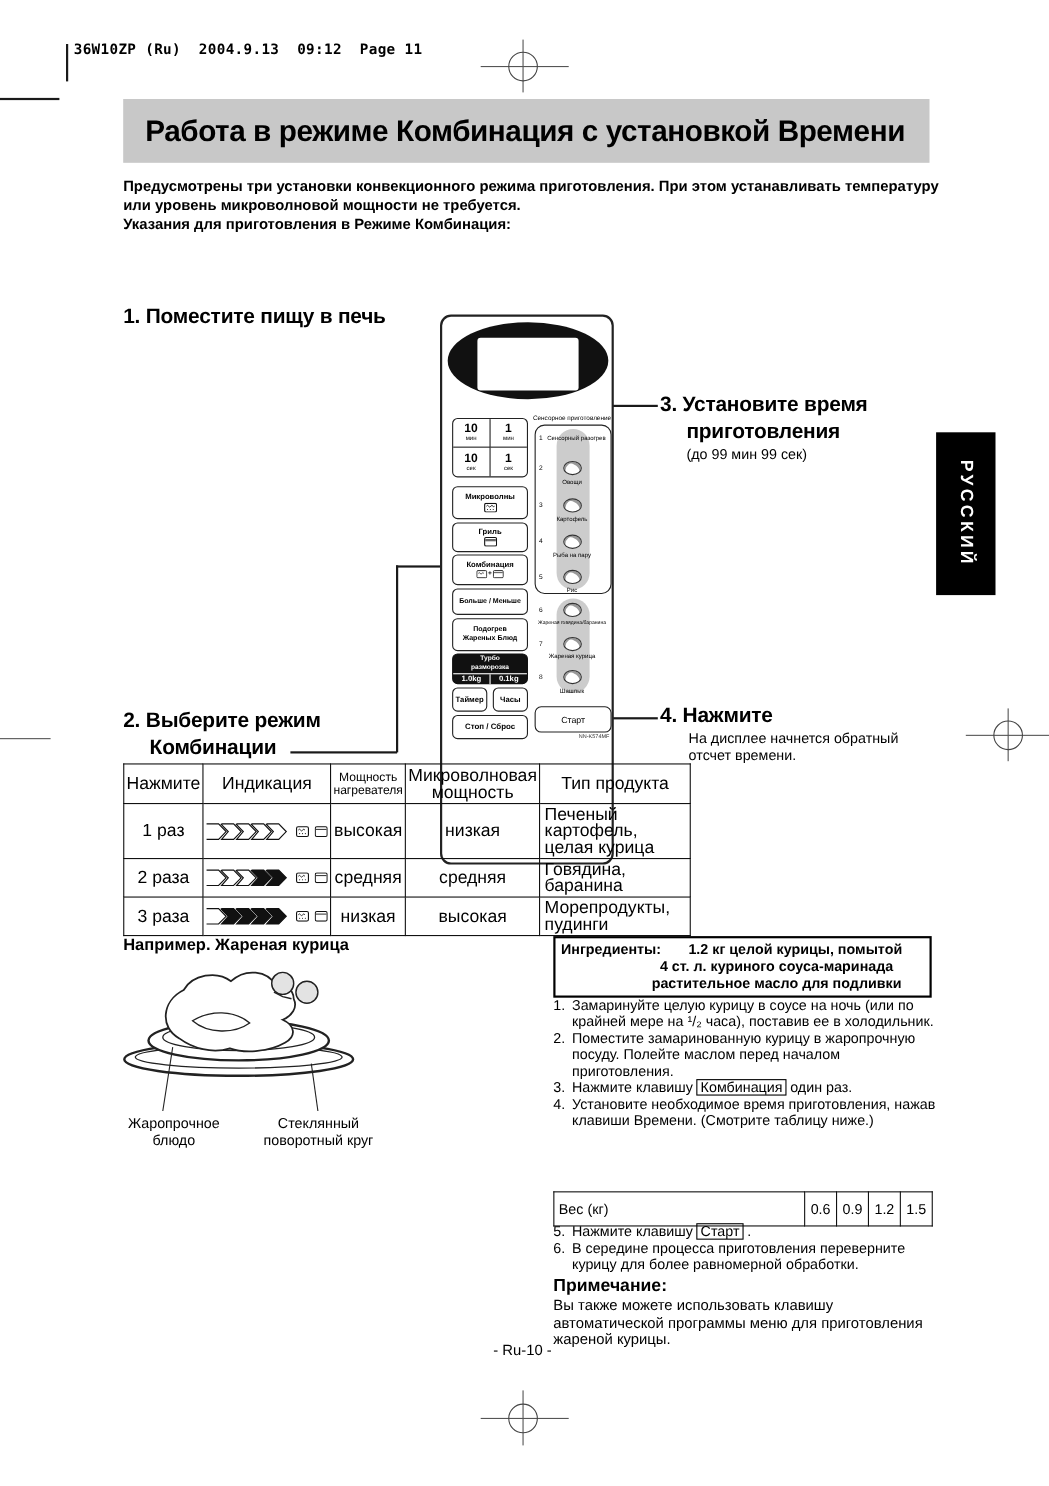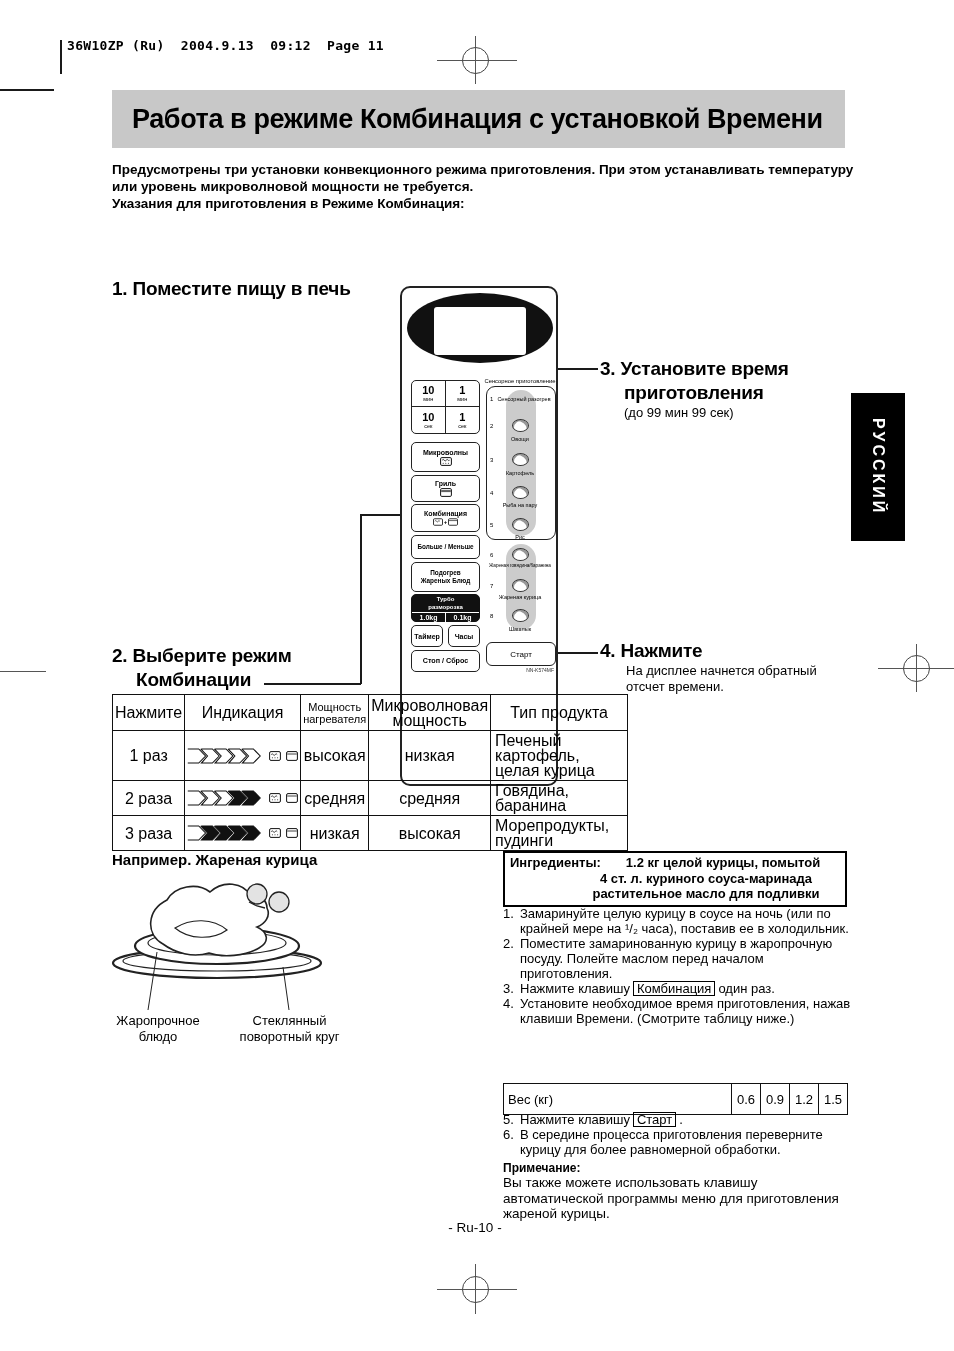--- a/index.html
+++ b/index.html
@@ -91,21 +91,21 @@
   .r-list { font-size:13px; line-height:15px; }
   .r-item { display:flex; }
   .r-num { width:17px; flex:none; }
   .r-text { flex:1; }
   .boxed { display:inline-block; border:1px solid #000; padding:0 3px; margin:0 3px; line-height:13px; }
 
   .w-table { border-collapse:collapse; table-layout:fixed;margin-top:40px; }
   .w-table td { border:1.6px solid #111; font-size:13px; padding:2px 4px; text-align:center; }
   .w-table .lbl { text-align:left; }
 
-  .note-title { font-weight:bold; font-size:12px; }
+  .note-title { font-weight:bold; font-size:16px; }
   .note-body { font-size:13.5px; line-height:15.5px; }
 
   
   .rus-tab { left:851px; top:393px; width:54px; height:148px; background:#000; color:#fff;
              display:flex; align-items:center; justify-content:center; }
   .rus-tab span { writing-mode:vertical-rl; font-size:16px; font-weight:bold; letter-spacing:3px; }
 
   .footer { left:385px; top:1220px; width:180px; text-align:center; font-size:13.5px; }
 </style>
 </head>

